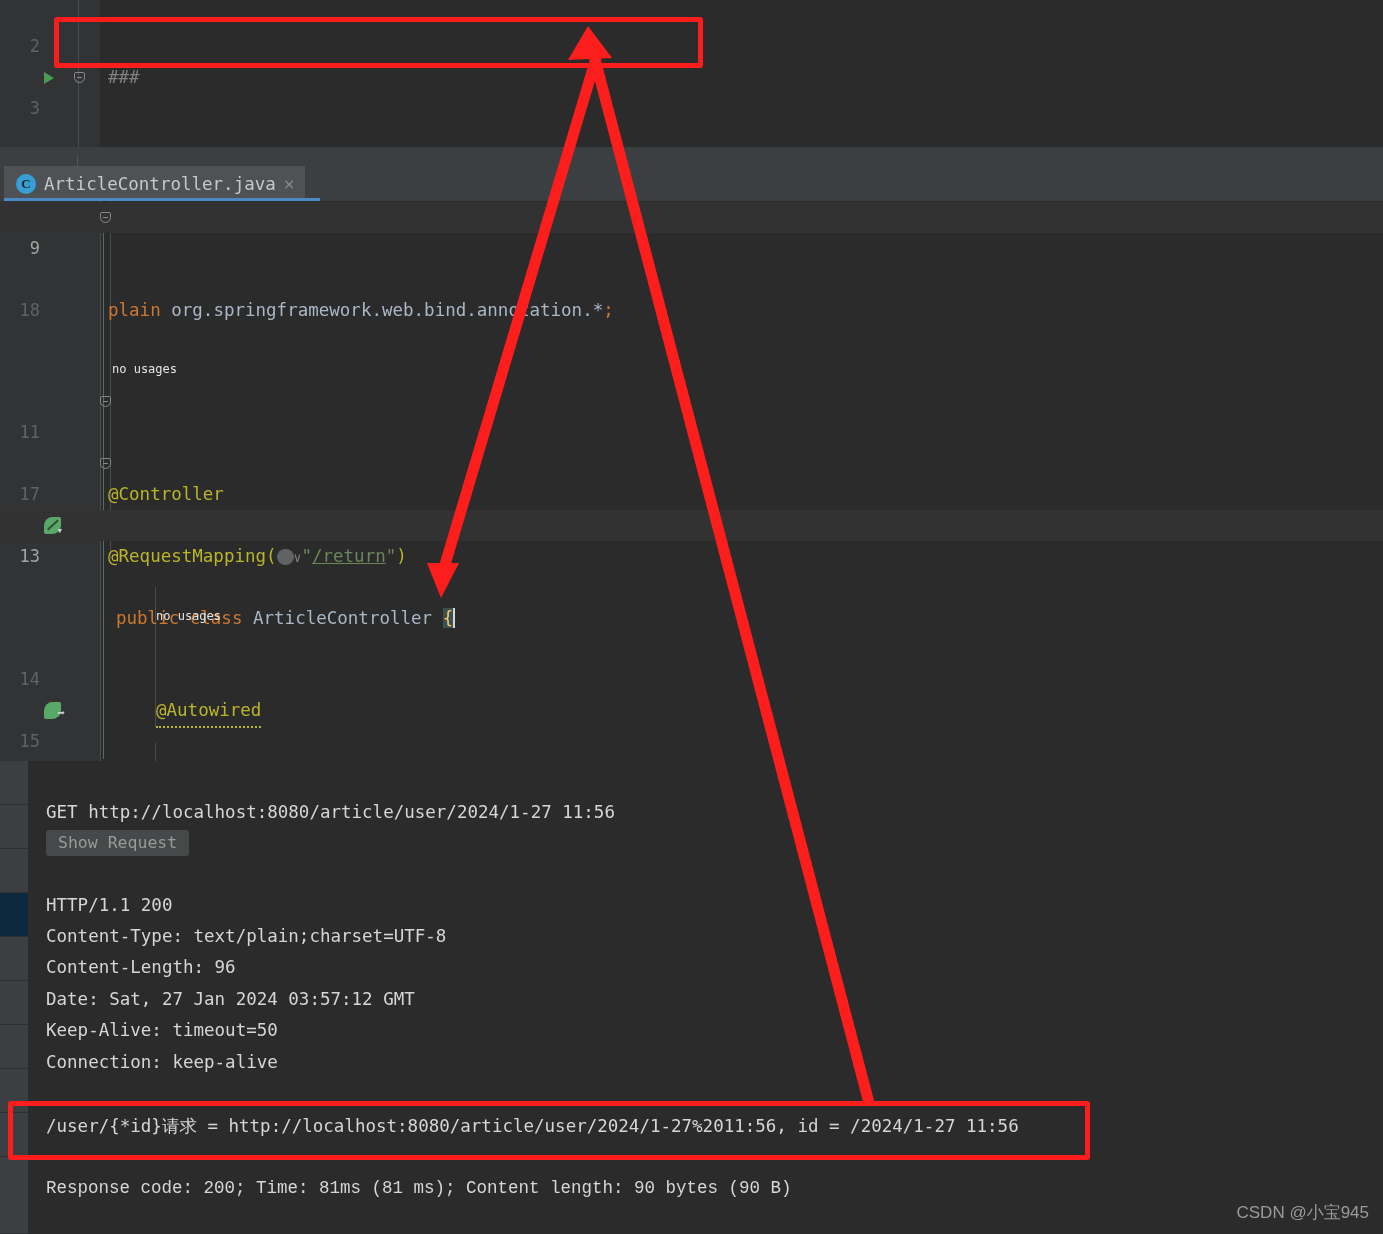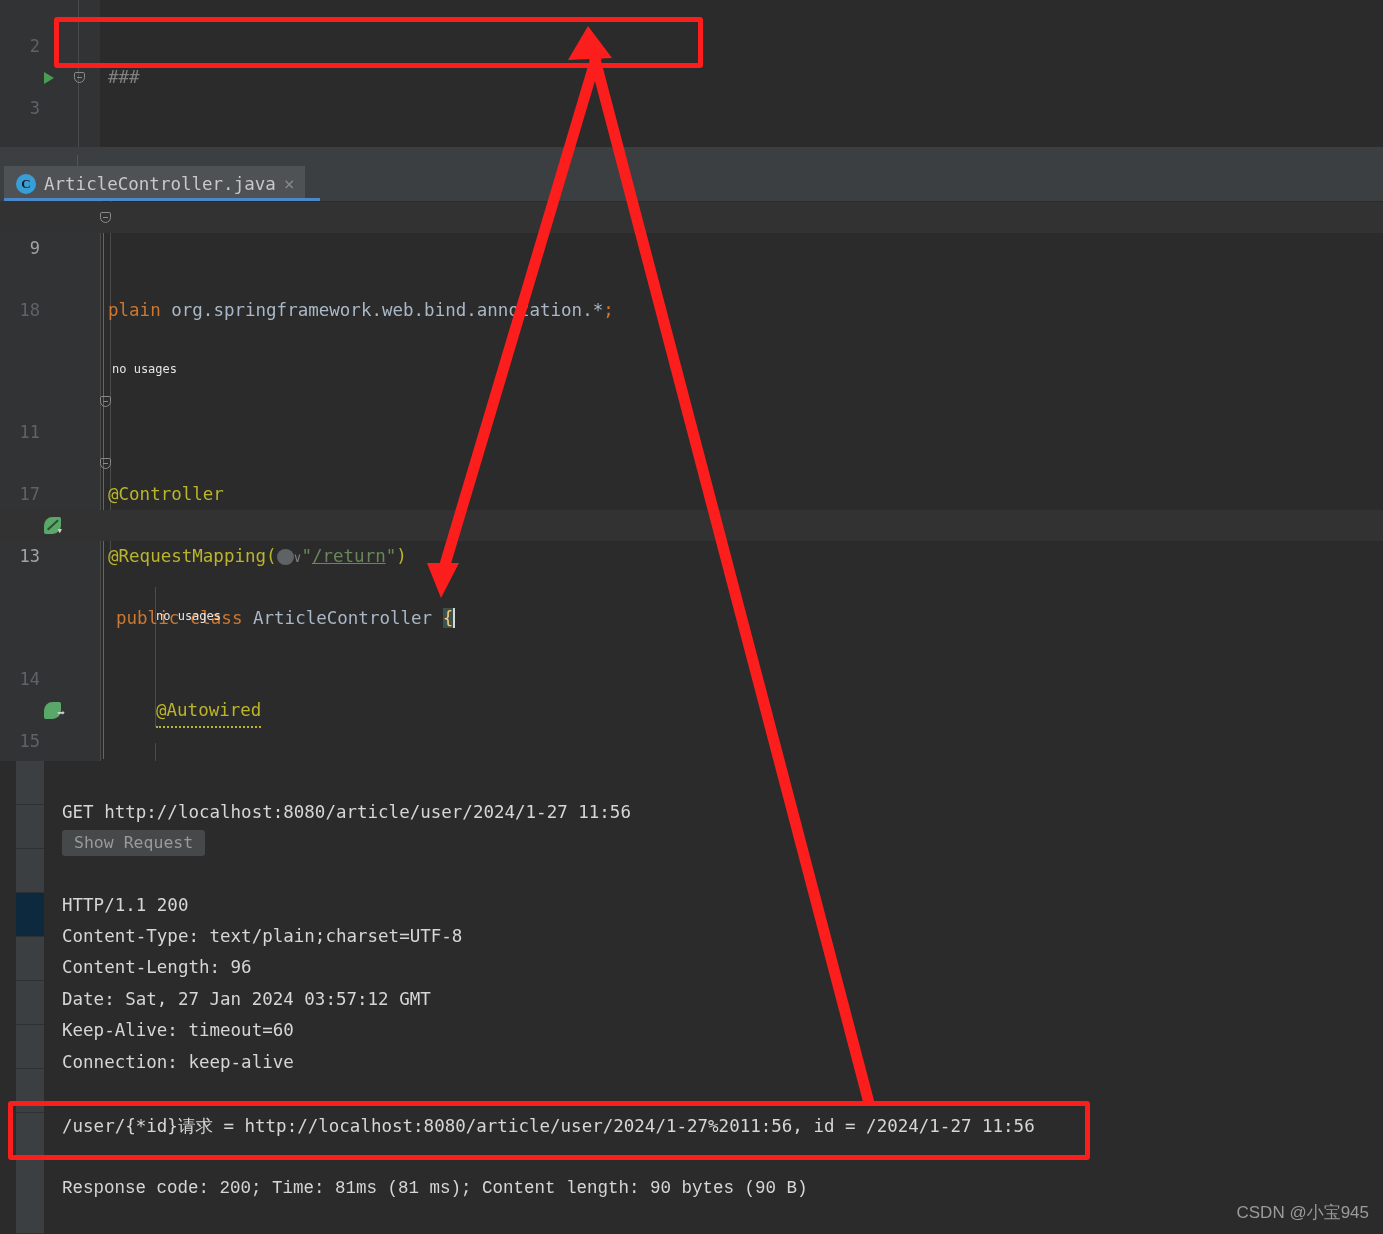--- a/index.html
+++ b/index.html
@@ -126,21 +126,21 @@
   .caret {
     display: inline-block; width: 2px; height: 20px;
     background: #d6d6d6; vertical-align: -4px;
   }
   .squiggle {
     border-bottom: 2px dotted #bbb529;
   }
 
   
   #run-panel {
-    position: absolute; left: 16px; top: 761px; width: 1176px; height: 473px;
+    position: absolute; left: 0; top: 761px; width: 1176px; height: 473px;
     background: #3c3f41;
   }
   #run-panel .resp-sidebar {
     position: absolute; left: 0; top: 0; width: 28px; height: 473px;
     background: #3c3f41;
   }
   .side-cell {
     position: absolute; left: 0; width: 28px; border-bottom: 1px solid #2e3133;
     background: #3c3f41;
   }
@@ -346,21 +346,21 @@
     </div>
 
     <div class="resp-body">
       <div class="resp-line" style="top:36px;">GET http://localhost:8080/article/user/2024/1-27 11:56</div>
       <div class="show-request" style="top:69px;">Show Request</div>
 
       <div class="resp-line" style="top:129px;">HTTP/1.1 200</div>
       <div class="resp-line" style="top:160px;">Content-Type: text/plain;charset=UTF-8</div>
       <div class="resp-line" style="top:191px;">Content-Length: 96</div>
       <div class="resp-line" style="top:223px;">Date: Sat, 27 Jan 2024 03:57:12 GMT</div>
-      <div class="resp-line" style="top:254px;">Keep-Alive: timeout=60</div>
+      <div class="resp-line" style="top:254px;">Keep-Alive: timeout=50</div>
       <div class="resp-line" style="top:286px;text-align:center;">Connection: keep-alive</div>
 
       <div class="resp-line" style="top:350px;">/user/{*id}请求 = http://localhost:8080/article/user/2024/1-27%2011:56, id = /2024/1-27 11:56</div>
 
       <div class="resp-line" style="top:412px;font-family:Liberation Mono, monospace;">Response code: 200; Time: 81ms (81 ms); Content length: 90 bytes (90 B)</div>
     </div>
   </div>
 
   <div id="overlay">
     <div class="redbox" style="left:54px; top:17px; width:649px; height:51px;"></div>

